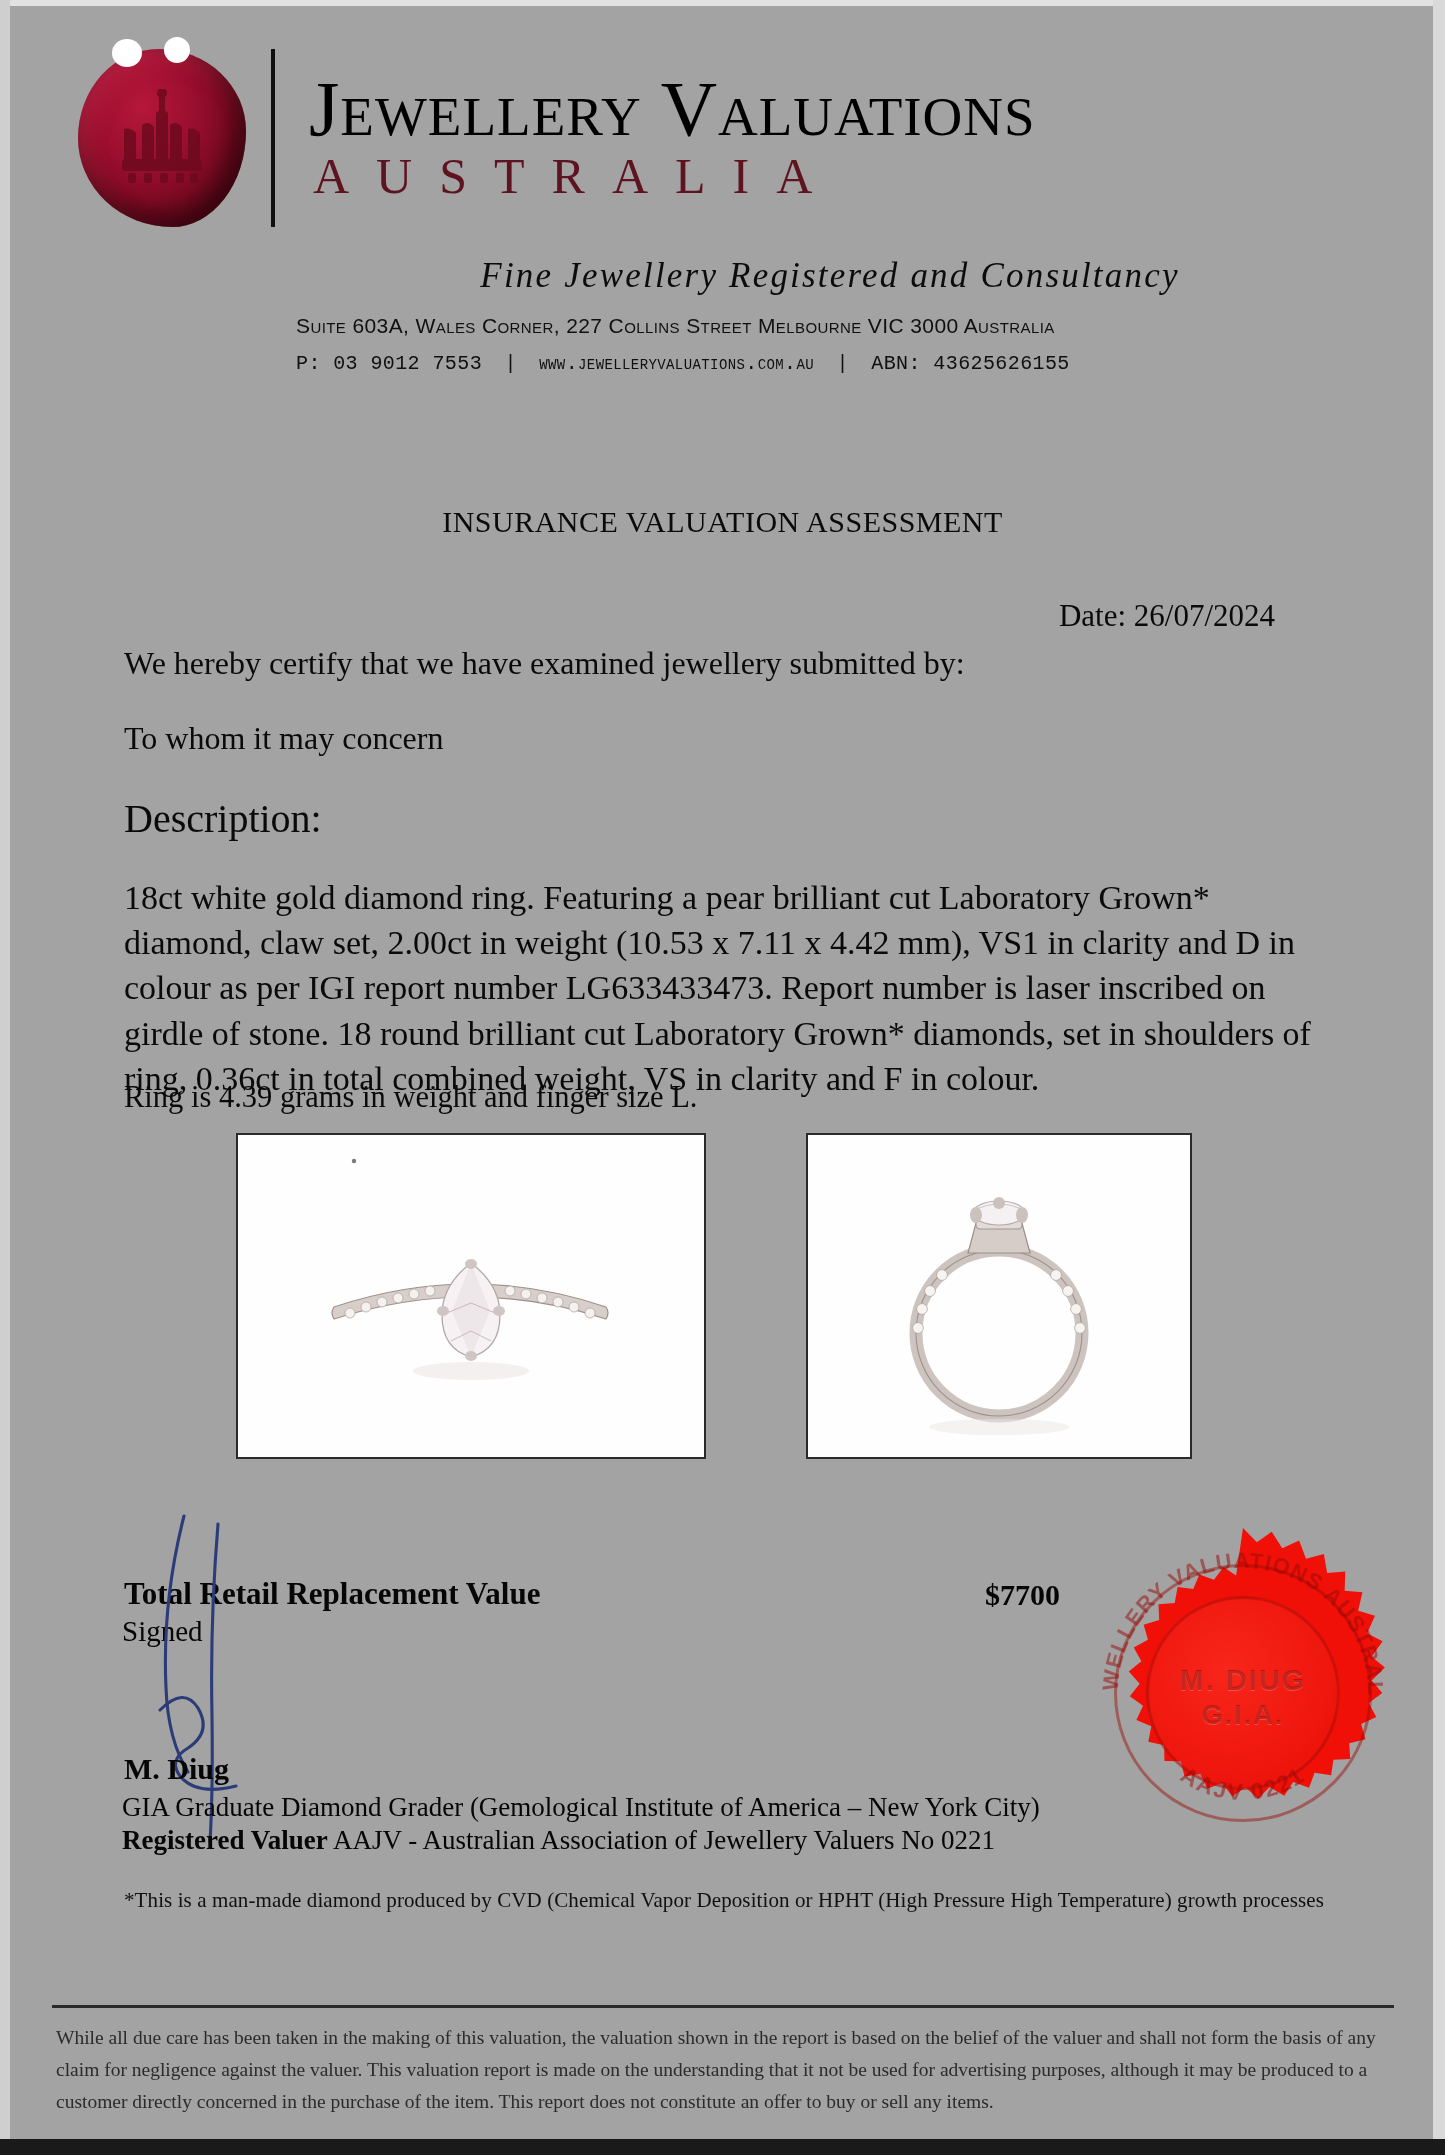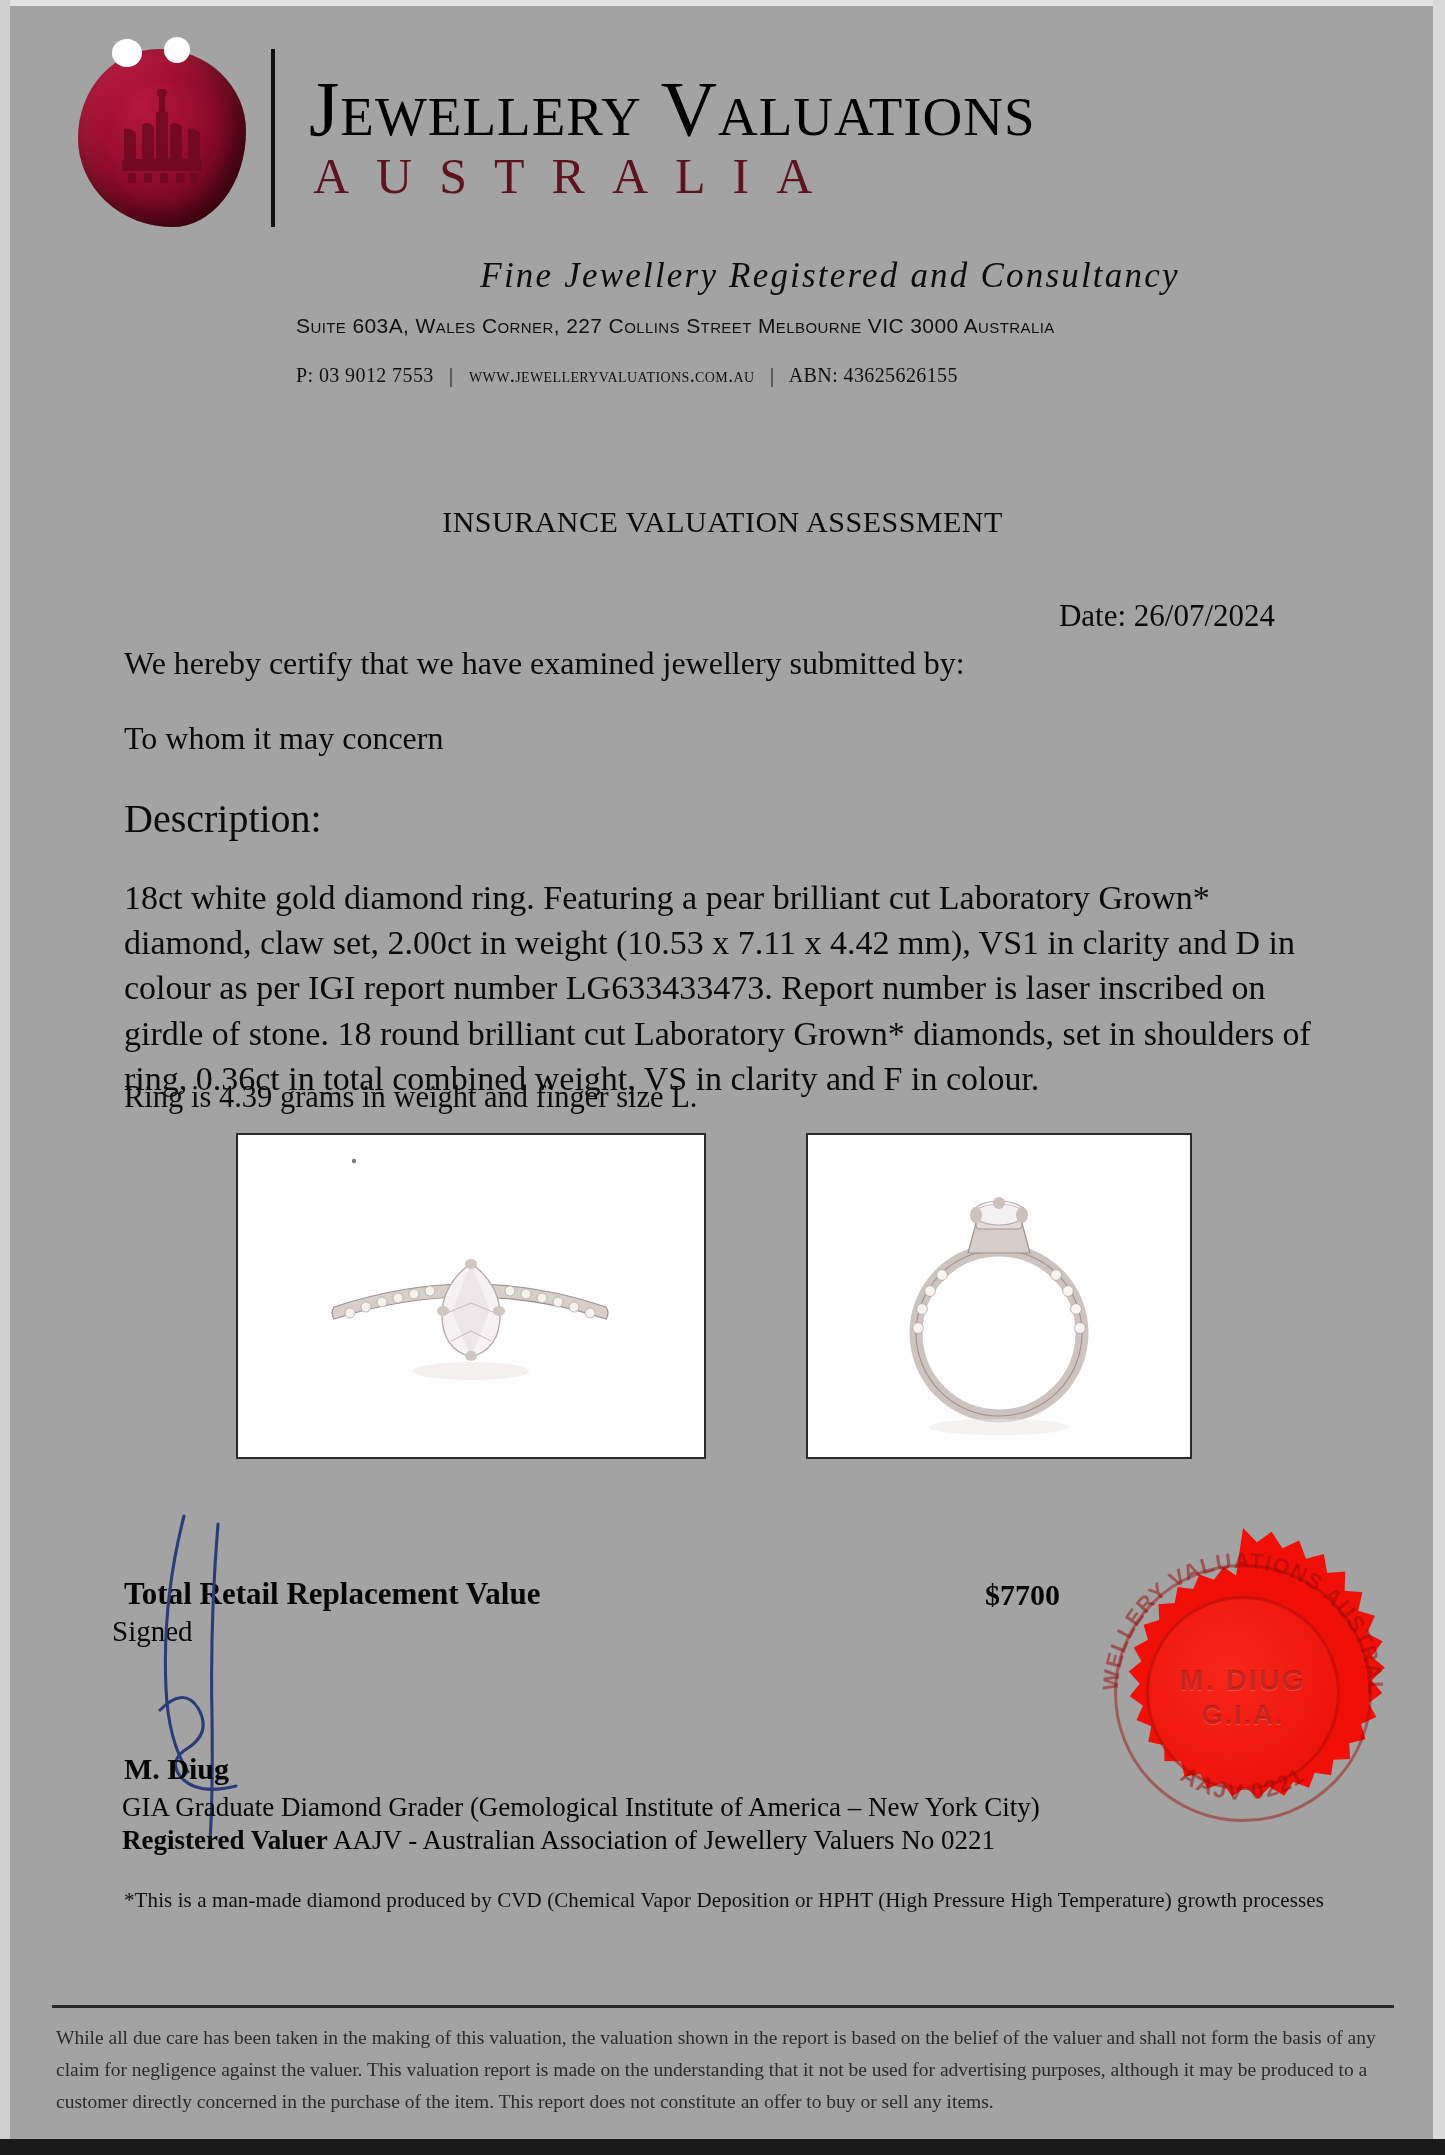--- a/index.html
+++ b/index.html
@@ -119,27 +119,27 @@
     font-family: Liberation Sans, sans-serif;
     font-variant: small-caps;
     font-size: 21px;
     letter-spacing: 0.4px;
     color: #101010;
     margin-left: 236px;
     margin-top: 18px;
     white-space: nowrap;
   }
   .contact-line {
-    font-family: Liberation Serif, serif;
+    font-family: Liberation Mono, monospace;
     font-variant: small-caps;
     font-size: 20px;
     letter-spacing: 0.4px;
     color: #101010;
     margin-left: 236px;
-    margin-top: 26px;
+    margin-top: 14px;
     white-space: nowrap;
   }
   .sep-bar { padding: 0 10px; color: #111; }
 
   
   .doc-title {
     position: absolute;
     left: 0; top: 505px;
     width: 1445px;
     text-align: center;
@@ -216,21 +216,21 @@
   .value-amount {
     position: absolute;
     left: 985px;
     top: 1578px;
     font-size: 30px;
     font-weight: bold;
     color: #060606;
   }
   .signed-label {
     position: absolute;
-    left: 112px;
+    left: 122px;
     top: 1615px;
     font-size: 29px;
     color: #060606;
   }
   .signature-ink {
     position: absolute;
     left: 140px;
     top: 1510px;
     width: 200px;
     height: 340px;

